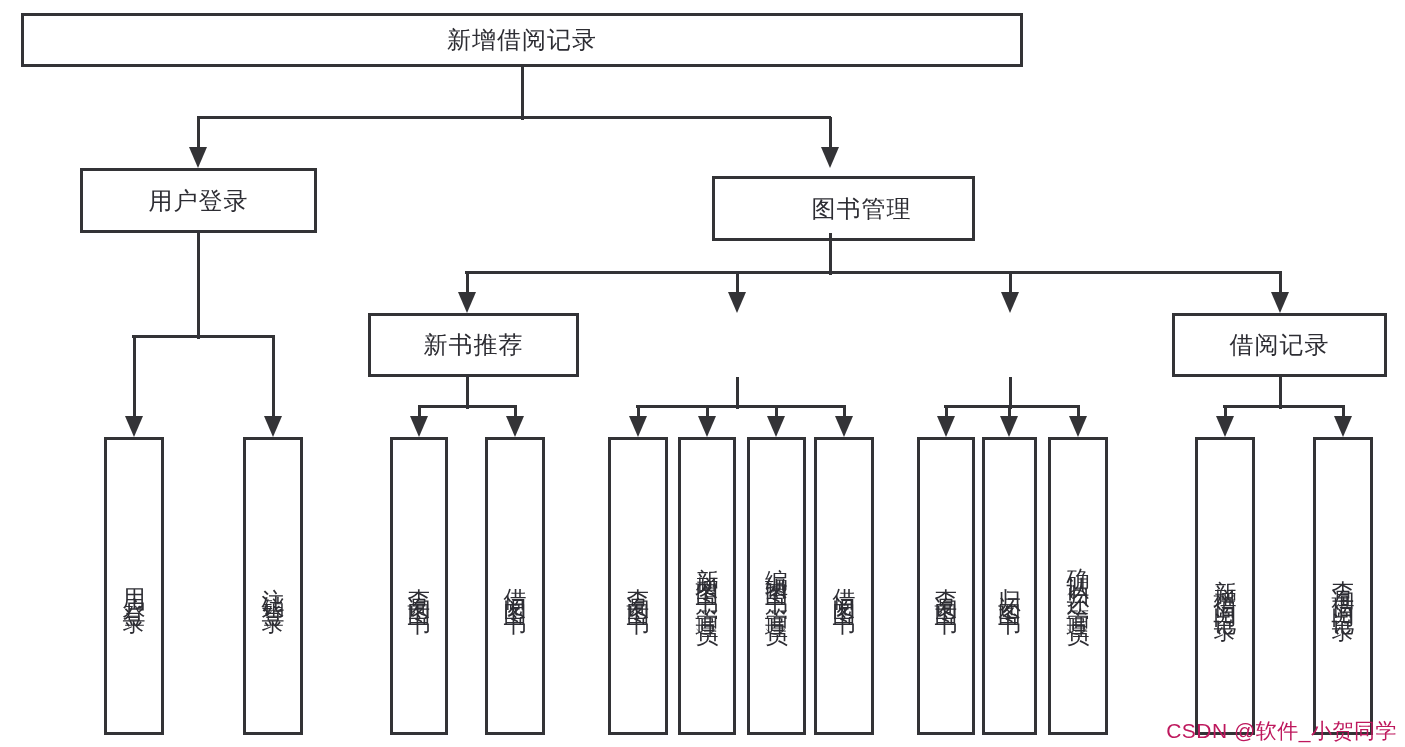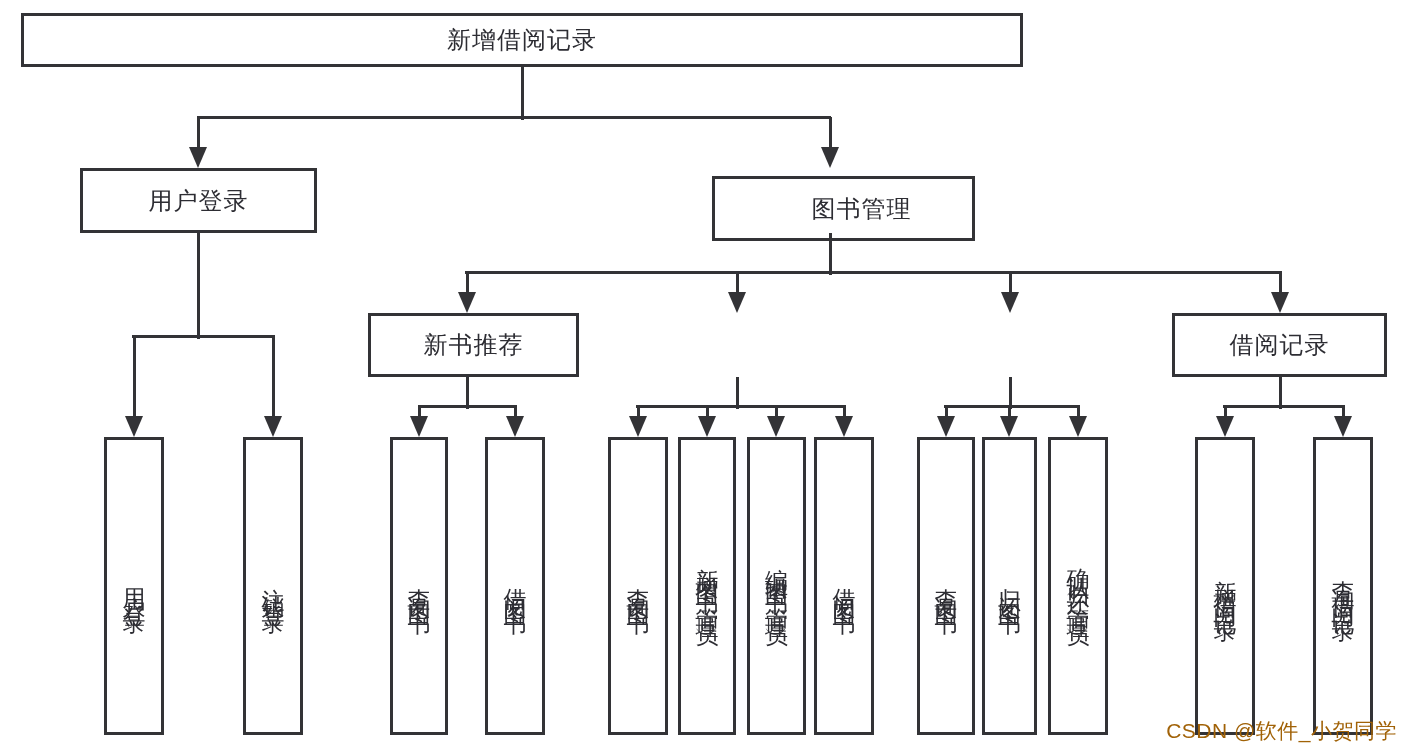--- a/index.html
+++ b/index.html
@@ -42,21 +42,21 @@
     width: 0; height: 0;
     border-left: 9px solid transparent;
     border-right: 9px solid transparent;
     border-top: 21px solid #333336;
   }
   .watermark {
     position: absolute;
     top: 717px;
     right: 8px;
     font-size: 21px;
-    color: #a16207;
+    color: #be185d;
     letter-spacing: 0.5px;
     white-space: nowrap;
     z-index: 10;
   }
 </style>
 </head>
 <body>
 
 <div class="canvas">
 

